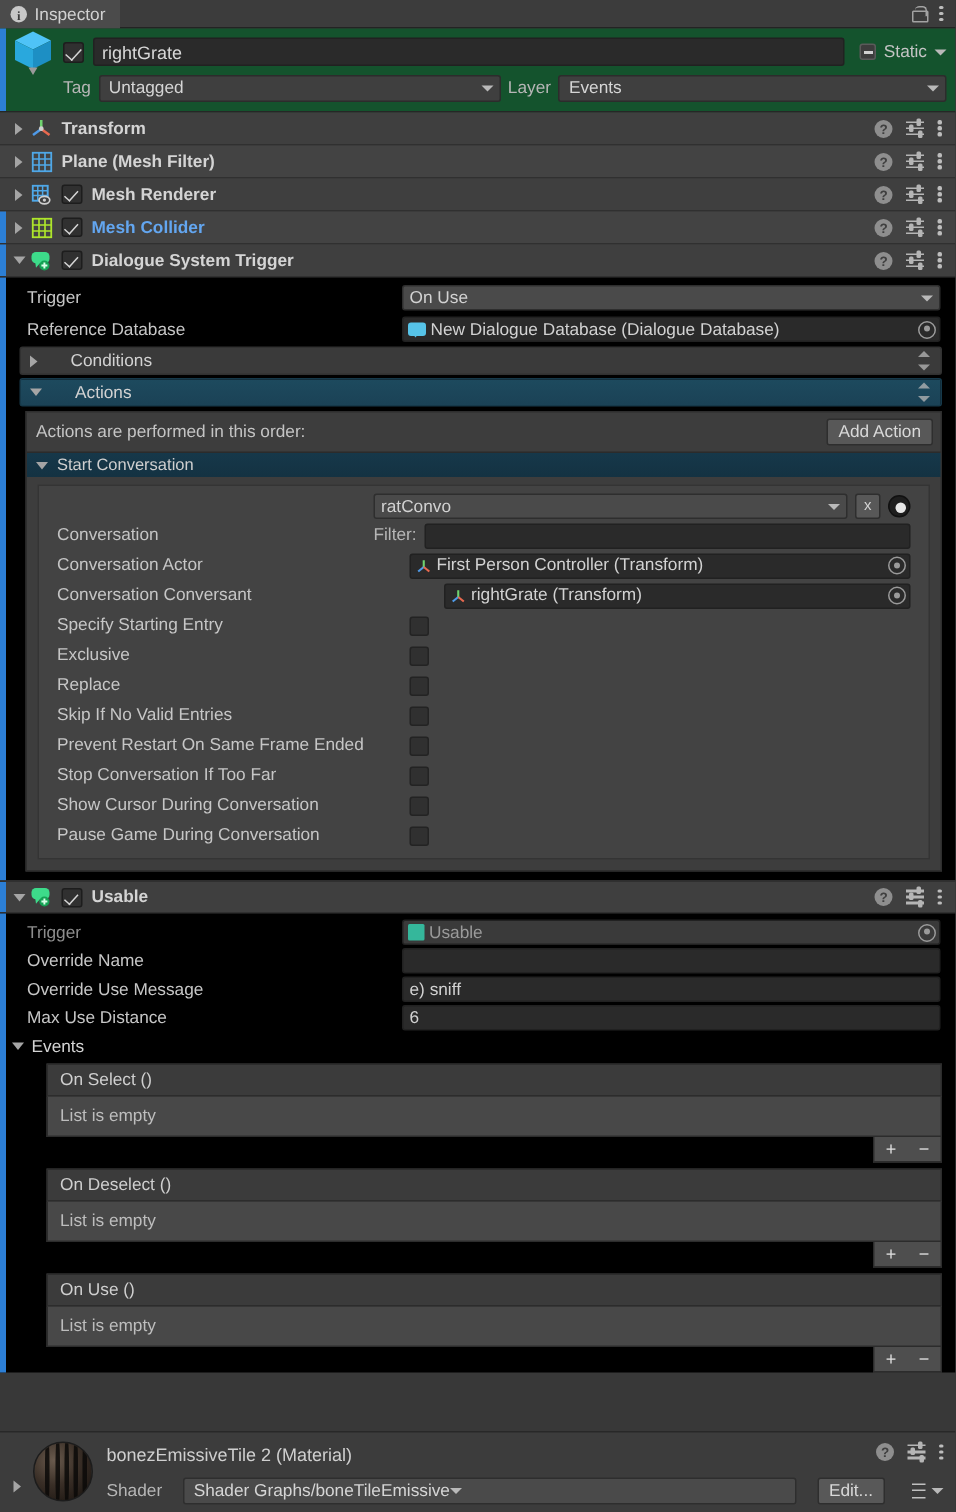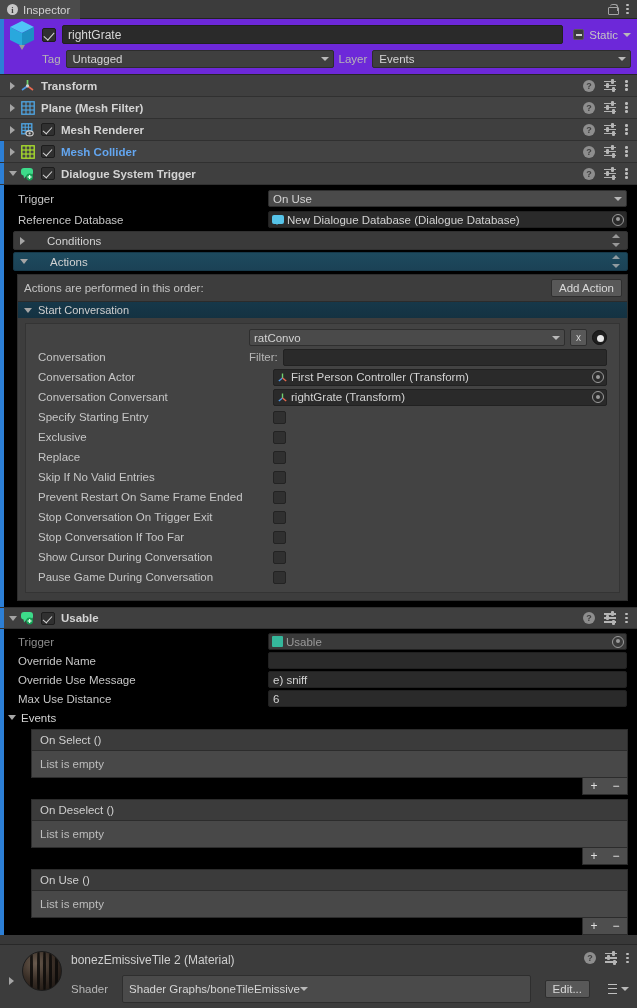--- a/index.html
+++ b/index.html
@@ -22,21 +22,21 @@
         font-family:"Liberation Serif", serif; }
   .tabbar .right{ margin-left:auto; display:flex; align-items:center; gap:9px; padding-right:8px;}
   .ico{ opacity:.78; display:inline-block; }
   .lock{ width:9px; height:11px; position:relative; }
   .lock:before{content:"";position:absolute;left:0;bottom:0;width:9px;height:6px;border:1.3px solid #c0c0c0;border-radius:1px;}
   .lock:after{content:"";position:absolute;left:2px;top:0;width:7px;height:6px;border:1.3px solid #c0c0c0;border-bottom:none;border-radius:3px 3px 0 0;border-left:none;}
   .kebab{ width:3px; }
   .kebab i{ display:block;width:2.5px;height:2.5px;border-radius:50%;background:#bdbdbd;margin:1.6px 0;}
 
   
-  .gohead{ background:#6d28d9; border-bottom:1px solid #262626; padding:5px 6px 6px 6px; position:relative; }
+  .gohead{ background:#14532d; border-bottom:1px solid #262626; padding:5px 6px 6px 6px; position:relative; }
   .gorow1{ display:flex; align-items:center; gap:6px; height:21px; }
   .cube{ width:28px; height:28px; position:relative; flex:0 0 28px; margin-left:2px;}
   .cube svg{ position:absolute; left:0; top:-2px; }
   .cb{ width:14px;height:14px;background:#303030;border:1px solid #1d1d1d;border-radius:2px;
        position:relative; flex:0 0 14px; }
   .cb.on:after{ content:""; position:absolute; left:3px; top:1px; width:5px;height:9px;
        border:solid #d6d6d6; border-width:0 1.8px 1.8px 0; transform:rotate(42deg); }
   .nameinput{ flex:1 1 auto; height:19px; background:#2a2a2a; border:1px solid #212121; border-radius:2px;
        color:#d8d8d8; padding:0 5px; display:flex; align-items:center; font-size:12px; }
   .staticbox{ display:flex;align-items:center;gap:5px; padding-left:4px;}
@@ -125,21 +125,21 @@
   .matwrap{ position:absolute; left:0; right:0; bottom:0; background:#3c3c3c; border-top:1px solid #282828; }
   .matrow{ display:flex; align-items:flex-start; padding:6px 0 5px 0; position:relative;}
   .matfold{ width:22px; display:flex; justify-content:center; padding-top:26px;}
   .sphere{ width:40px;height:40px;border-radius:50%;flex:0 0 40px; overflow:hidden;
            background:radial-gradient(circle at 34% 30%, #6a5b4e 0%, #3a2f27 45%, #140f0c 100%);
            position:relative; border:1px solid #1c1c1c;}
   .sphere i{ position:absolute; top:-4px; bottom:-4px; width:3px; background:#0b0908; opacity:.85; border-radius:40%;}
   .matcol{ flex:1 1 auto; padding-left:9px; }
   .matname{ color:#cfcfcf; font-size:12px; padding-top:2px;}
   .shaderrow{ display:flex; align-items:center; gap:14px; margin-top:8px; padding-right:8px;}
-  .shaderdrop{ flex:1 1 auto; height:28px; background:#4a4a4a;border:1px solid #2e2e2e;border-radius:2px;
+  .shaderdrop{ flex:1 1 auto; height:18px; background:#4a4a4a;border:1px solid #2e2e2e;border-radius:2px;
                display:flex;align-items:center;padding:0 4px 0 6px;color:#d5d5d5;font-size:11.5px;}
   .listico{ width:13px;height:11px;position:relative;}
   .listico i{position:absolute;right:0;height:1.4px;width:9px;background:#c0c0c0;}
   .listico i:nth-child(1){top:0}.listico i:nth-child(2){top:4.5px}.listico i:nth-child(3){top:9px}
   .matright{ position:absolute; right:8px; top:6px; display:flex; align-items:center; gap:9px;}
 </style>
 </head>
 <body>
 
 <div class="app">
@@ -439,21 +439,21 @@
                 </svg>
               </span>
               <span>First Person Controller (Transform)</span>
             </span>
             <span class="target"></span>
           </span>
         </div>
 
         <div class="prow" style="padding-left:12px;">
           <span class="plabel" style="width:235px;flex:0 0 235px;">Conversation Conversant</span>
-          <span class="objfield" style="margin-right:12px;">
+          <span class="objfield" style="margin-right:12px;margin-left:23px;">
             <span class="objleft">
               <span class="txico">
                 <svg width="11" height="11" viewBox="0 0 11 11">
                   <line x1="5.5" y1="6" x2="5.5" y2="1.5" stroke="#6fd36f" stroke-width="1.4"></line>
                   <line x1="5.5" y1="6" x2="1.8" y2="9" stroke="#4f9ae8" stroke-width="1.4"></line>
                   <line x1="5.5" y1="6" x2="9.2" y2="9" stroke="#e8694f" stroke-width="1.4"></line>
                 </svg>
               </span>
               <span>rightGrate (Transform)</span>
             </span>
@@ -475,24 +475,20 @@
         </div>
         <div class="prow" style="padding-left:12px;">
           <span class="plabel" style="width:235px;flex:0 0 235px;">Skip If No Valid Entries</span>
           <span class="ckbox"></span>
         </div>
         <div class="prow" style="padding-left:12px;">
           <span class="plabel" style="width:235px;flex:0 0 235px;">Prevent Restart On Same Frame Ended</span>
           <span class="ckbox"></span>
         </div>
         <div class="prow" style="padding-left:12px;">
-          <span class="plabel" style="width:235px;flex:0 0 235px;">Stop Conversation On Trigger Exit</span>
-          <span class="ckbox"></span>
-        </div>
-        <div class="prow" style="padding-left:12px;">
           <span class="plabel" style="width:235px;flex:0 0 235px;">Stop Conversation If Too Far</span>
           <span class="ckbox"></span>
         </div>
         <div class="prow" style="padding-left:12px;">
           <span class="plabel" style="width:235px;flex:0 0 235px;">Show Cursor During Conversation</span>
           <span class="ckbox"></span>
         </div>
         <div class="prow" style="padding-left:12px;">
           <span class="plabel" style="width:235px;flex:0 0 235px;">Pause Game During Conversation</span>
           <span class="ckbox"></span>

